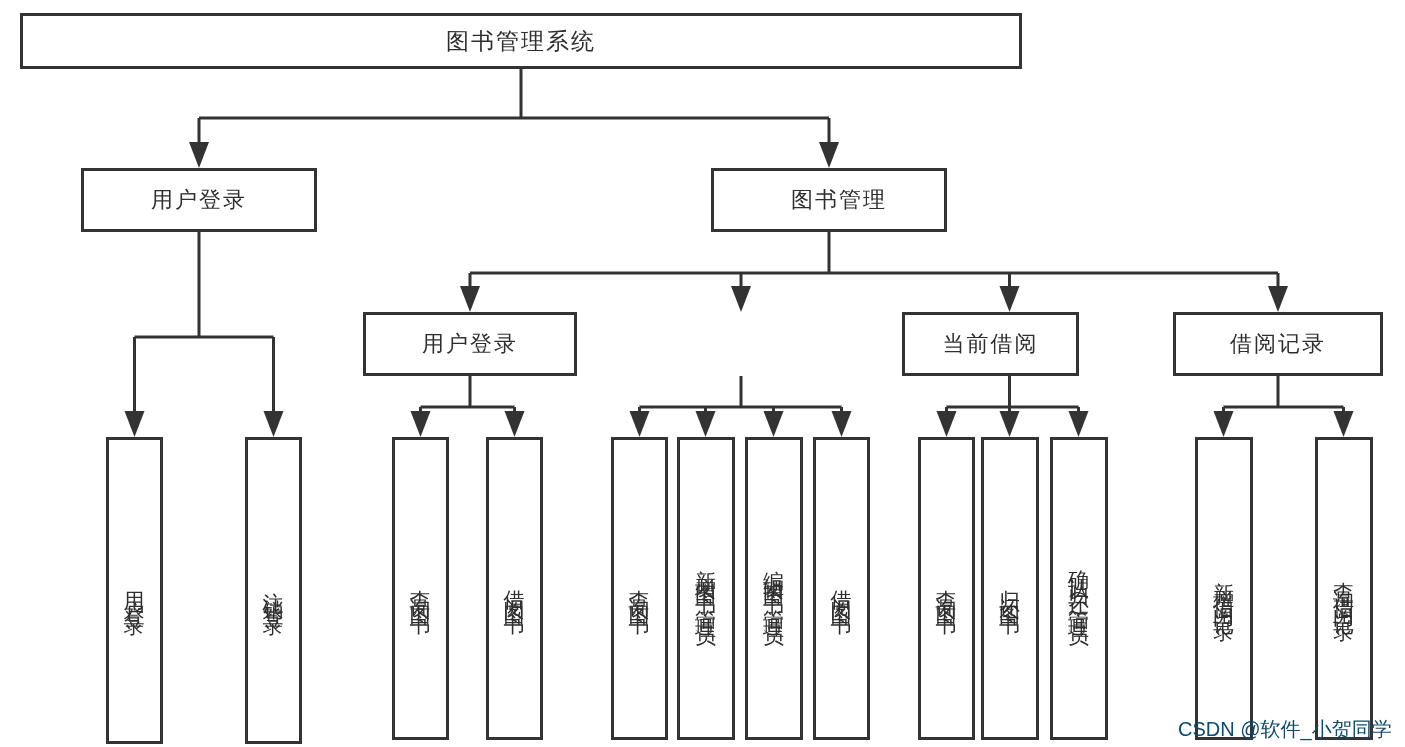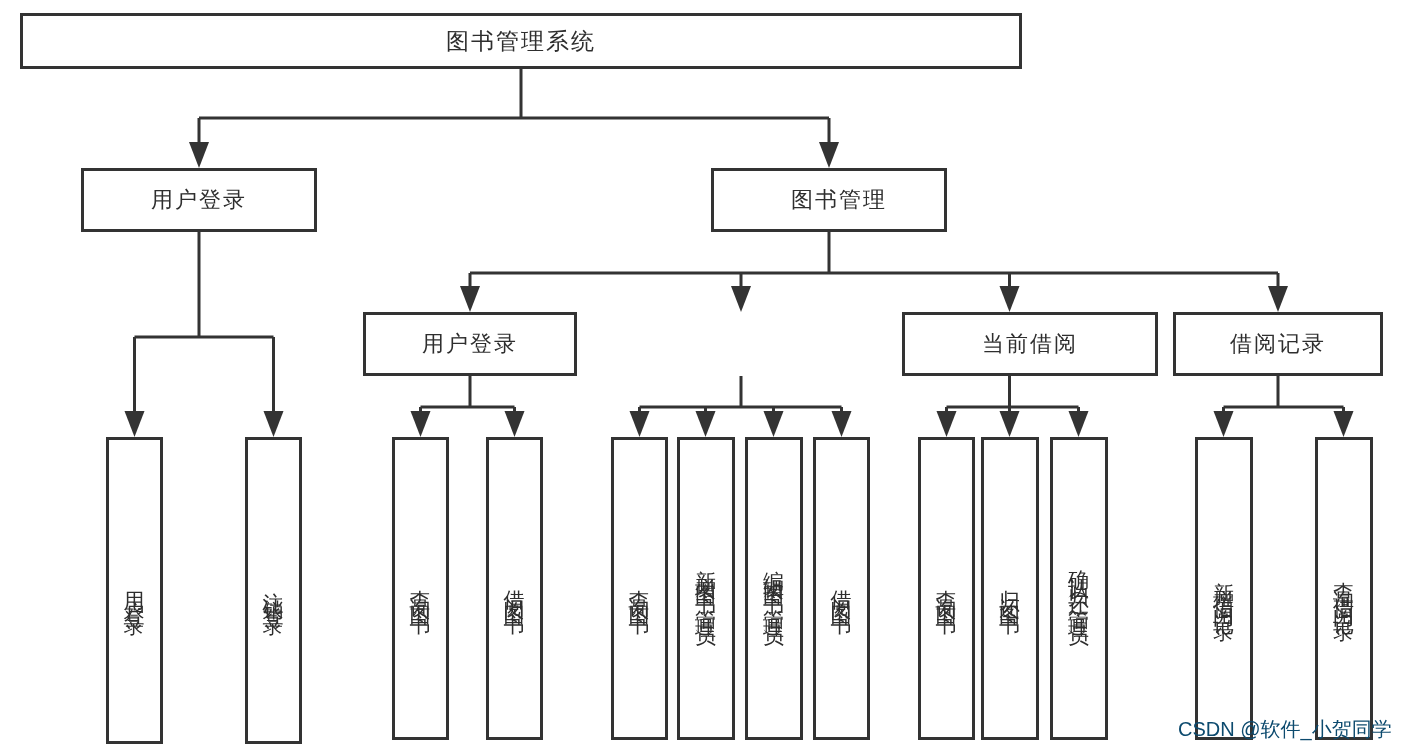--- a/index.html
+++ b/index.html
@@ -121,21 +121,21 @@
   <div class="box h" style="left:81px;top:168px;width:236px;height:64px;">
     <span>用户登录</span>
   </div>
   <div class="box h" style="left:711px;top:168px;width:236px;height:64px;padding-left:20px;">
     <span>图书管理</span>
   </div>
 
   <div class="box h" style="left:363px;top:312px;width:214px;height:64px;">
     <span>用户登录</span>
   </div>
-  <div class="box h" style="left:902px;top:312px;width:256px;height:64px;">
+  <div class="box h" style="left:902px;top:312px;width:177px;height:64px;">
     <span>当前借阅</span>
   </div>
   <div class="box h" style="left:1173px;top:312px;width:210px;height:64px;">
     <span>借阅记录</span>
   </div>
 
   <div class="box v" style="left:106px;top:437px;width:57px;height:307px;">
     <span>用户登录</span>
   </div>
   <div class="box v" style="left:245px;top:437px;width:57px;height:307px;">

